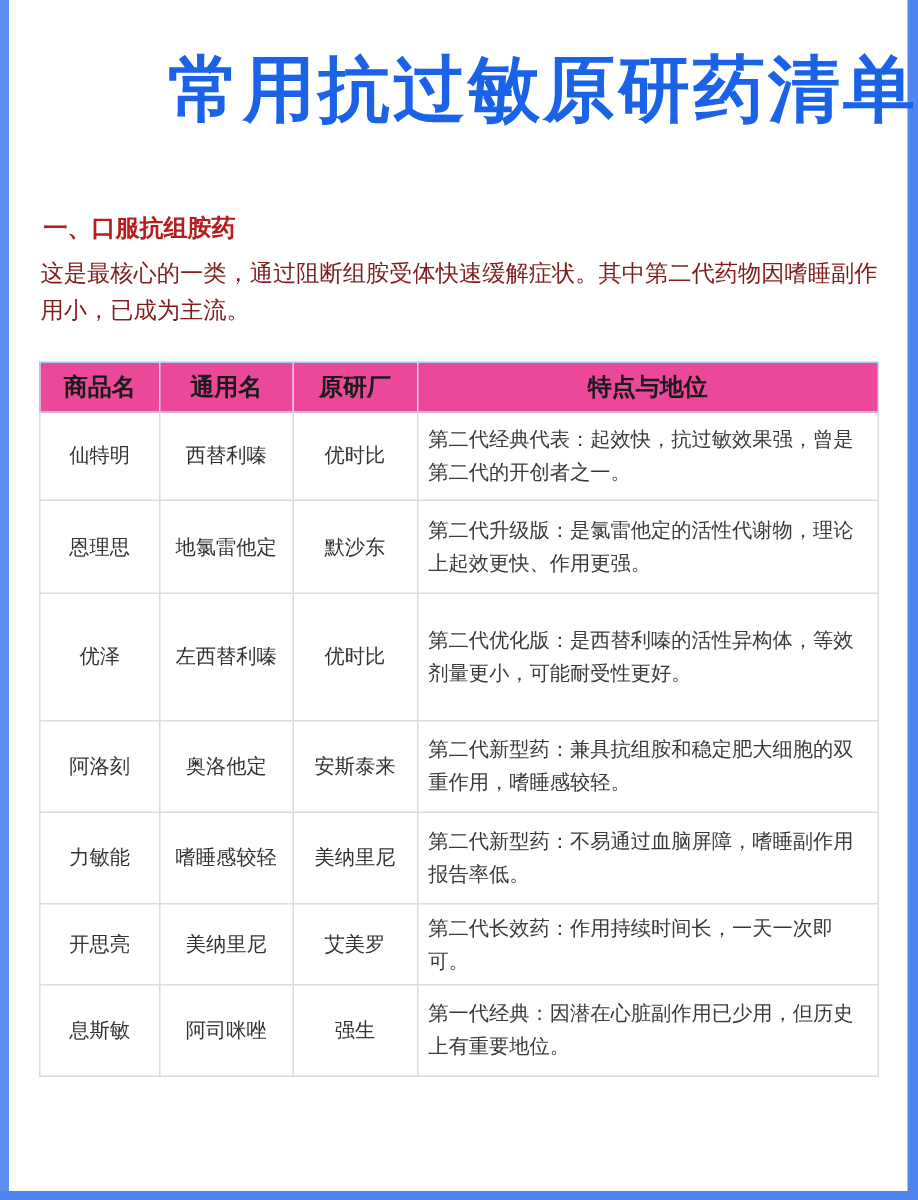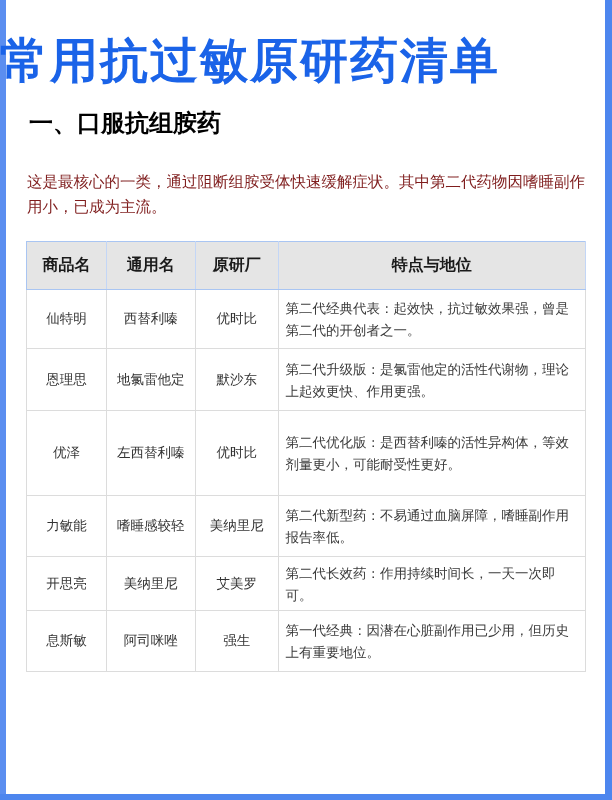--- a/index.html
+++ b/index.html
@@ -16,50 +16,50 @@
     .frame-right {
       position: absolute; right: 0; top: 0; width: 7px; height: 800px;
       background: #4d86ee;
     }
     .frame-bottom {
       position: absolute; left: 0; bottom: 0; width: 612px; height: 6px;
       background: #4d86ee;
     }
     .page-title {
       position: absolute; left: 0; top: 30px; width: 612px;
-      text-align: left;
+      text-align: right;
       font-size: 48px; font-weight: bold;
       color: #1a63e8;
       letter-spacing: 2px;
       line-height: 60px;
     }
     .section-heading {
-      position: absolute; left: 29px; top: 108px;
-      font-size: 24px; font-weight: bold;
-      color: #000000;
+      position: absolute; left: 29px; top: 137px;
+      font-size: 16px; font-weight: bold;
+      color: #b91c1c;
       line-height: 30px;
     }
     .intro {
       position: absolute; left: 27px; top: 170px; width: 560px;
       font-size: 15.5px; color: #7f1d1d;
       line-height: 25px;
     }
     table.drug-table {
       position: absolute; left: 26px; top: 241px;
       width: 560px;
       border-collapse: collapse;
       font-size: 13.5px;
       color: #333;
     }
     table.drug-table th {
-      background: #e5e5e5;
+      background: #ec4899;
       color: #1a1a1a;
       font-size: 16px;
       font-weight: bold;
-      height: 48px;
+      height: 33px;
       text-align: center;
       border: 1px solid #a9c5f2;
       border-right: 1px solid #c3d6f6;
     }
     table.drug-table td {
       border: 1px solid #dcdcdc;
       text-align: center;
       vertical-align: middle;
       padding: 16px 2px;
     }
@@ -116,20 +116,26 @@
       <td>默沙东</td>
       <td class="desc">第二代升级版：是氯雷他定的活性代谢物，理论上起效更快、作用更强。</td>
     </tr>
     <tr style="height:85px">
       <td>优泽</td>
       <td>左西替利嗪</td>
       <td>优时比</td>
       <td class="desc">第二代优化版：是西替利嗪的活性异构体，等效剂量更小，可能耐受性更好。</td>
     </tr>
     <tr style="height:61px">
+      <td>阿洛刻</td>
+      <td>奥洛他定</td>
+      <td>安斯泰来</td>
+      <td class="desc">第二代新型药：兼具抗组胺和稳定肥大细胞的双重作用，嗜睡感较轻。</td>
+    </tr>
+    <tr style="height:61px">
       <td>力敏能</td>
       <td>嗜睡感较轻</td>
       <td>美纳里尼</td>
       <td class="desc">第二代新型药：不易通过血脑屏障，嗜睡副作用报告率低。</td>
     </tr>
     <tr style="height:54px">
       <td>开思亮</td>
       <td>美纳里尼</td>
       <td>艾美罗</td>
       <td class="desc">第二代长效药：作用持续时间长，一天一次即可。</td>

